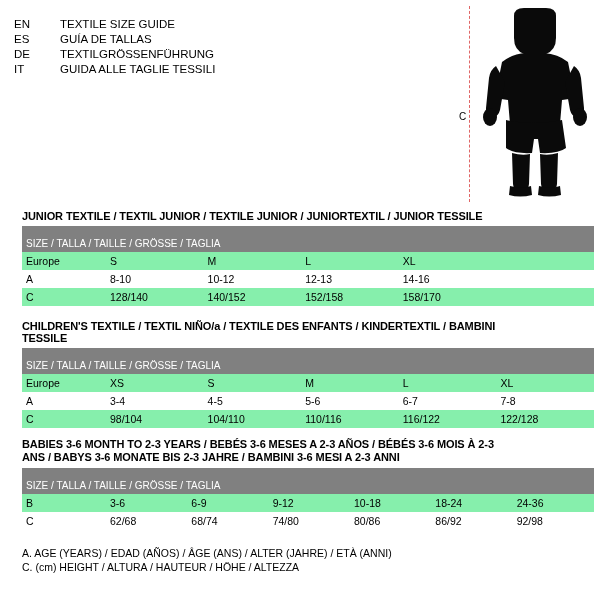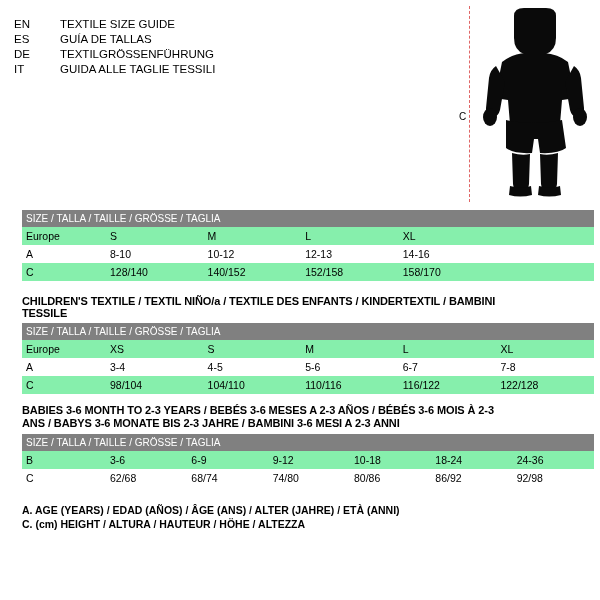--- a/index.html
+++ b/index.html
@@ -100,42 +100,41 @@
   }
   table.size-table td {
     padding: 3px 0 3px 4px;
     vertical-align: middle;
     white-space: nowrap;
   }
   tr.head-row td {
     background: #808080;
     color: #ffffff;
     font-size: 10px;
-    padding-top: 3px;
+    padding-top: 12px;
     padding-bottom: 3px;
   }
   tr.alt-row td {
     background: #86efac;
   }
   tr.plain-row td {
     background: #ffffff;
   }
   .col-label {
     width: 84px;
   }
 
   .spacer-10 { height: 10px; }
   .spacer-14 { height: 14px; }
 
   
   .legend {
     margin: 16px 0 0 8px;
     font-size: 10.5px;
     line-height: 14px;
-    font-weight: bold;
   }
   .legend div { white-space: nowrap; }
 </style>
 </head>
 <body>
 
 <div class="page">
 
   <div class="header-area">
     <table class="lang-table">
@@ -184,20 +183,21 @@
 
           <path d="M60 146 q8 2 18 -1 l-1 31 q0 6 -8 6 q-8 0 -8 -6 z"></path>
 
           <path d="M30 178 q12 3 21 0 l1 9 q-12 3 -23 0 z"></path>
           <path d="M59 178 q12 3 21 0 l1 9 q-12 3 -23 0 z"></path>
         </g>
       </svg>
     </div>
   </div>
 
+  <div class="section-title">JUNIOR TEXTILE / TEXTIL JUNIOR / TEXTILE JUNIOR / JUNIORTEXTIL / JUNIOR TESSILE</div>
   <table class="size-table">
     <colgroup>
       <col class="col-label">
         <col>
         <col>
         <col>
         <col>
         <col>
     </colgroup>
     <tbody>

